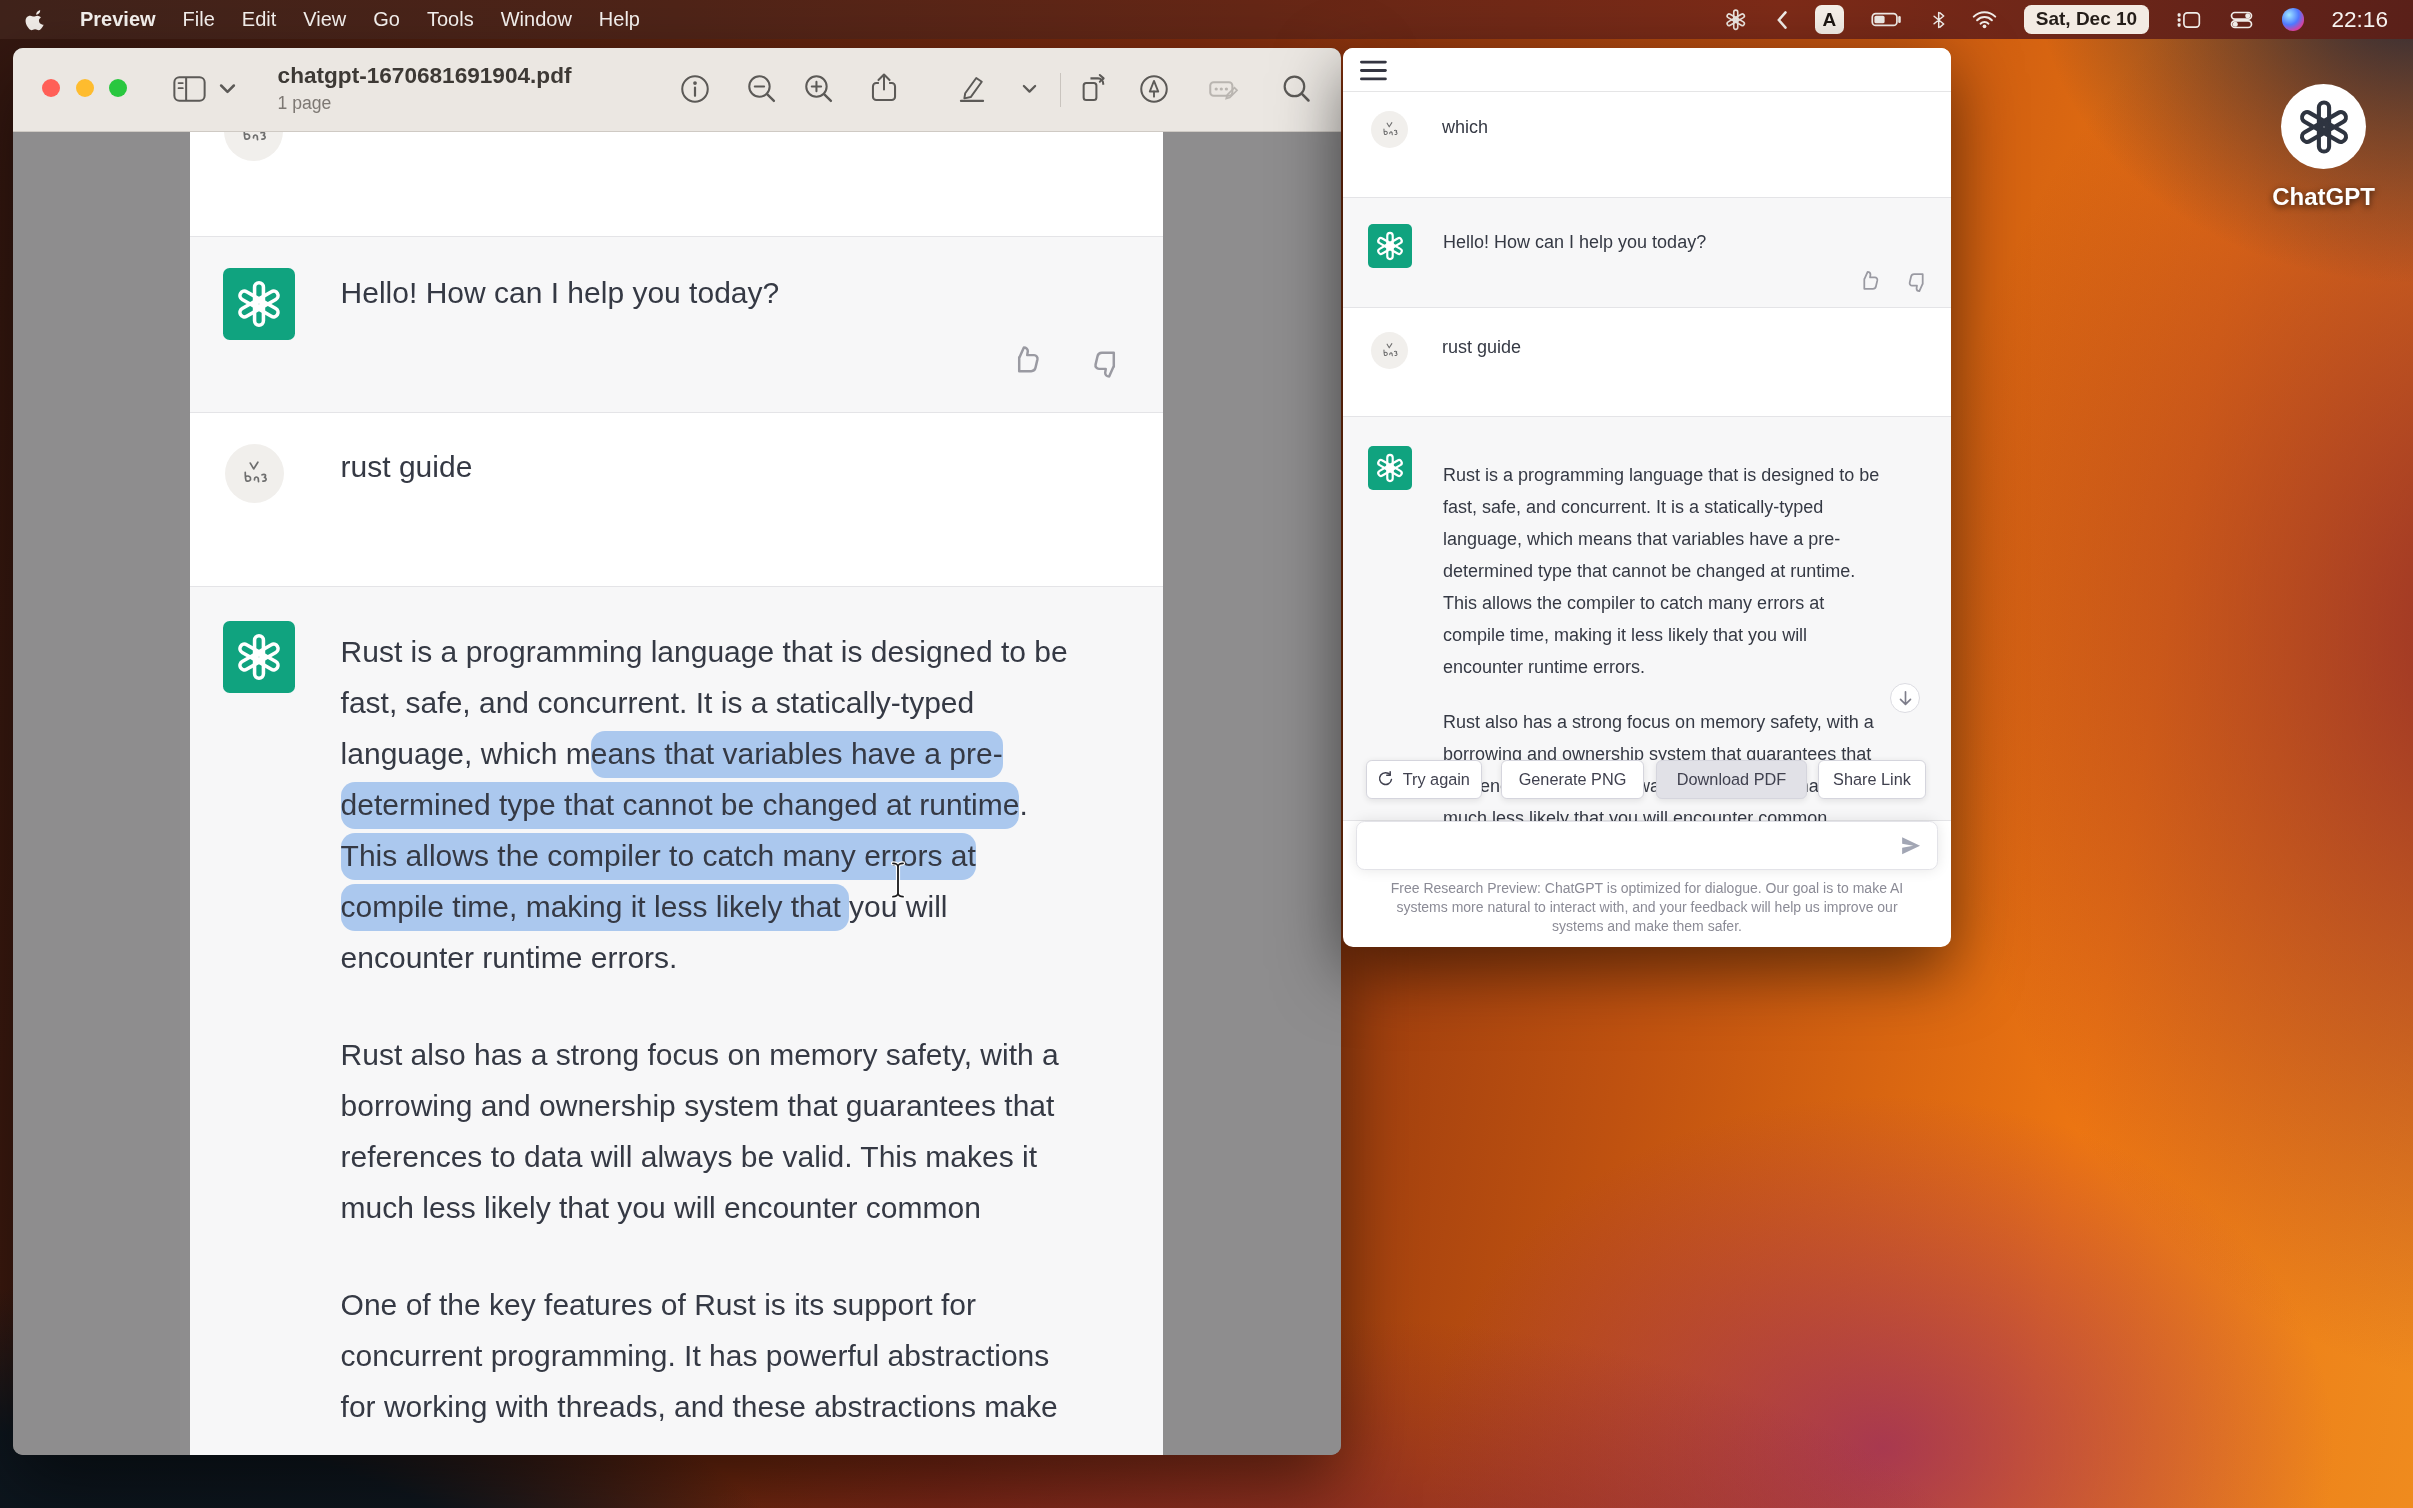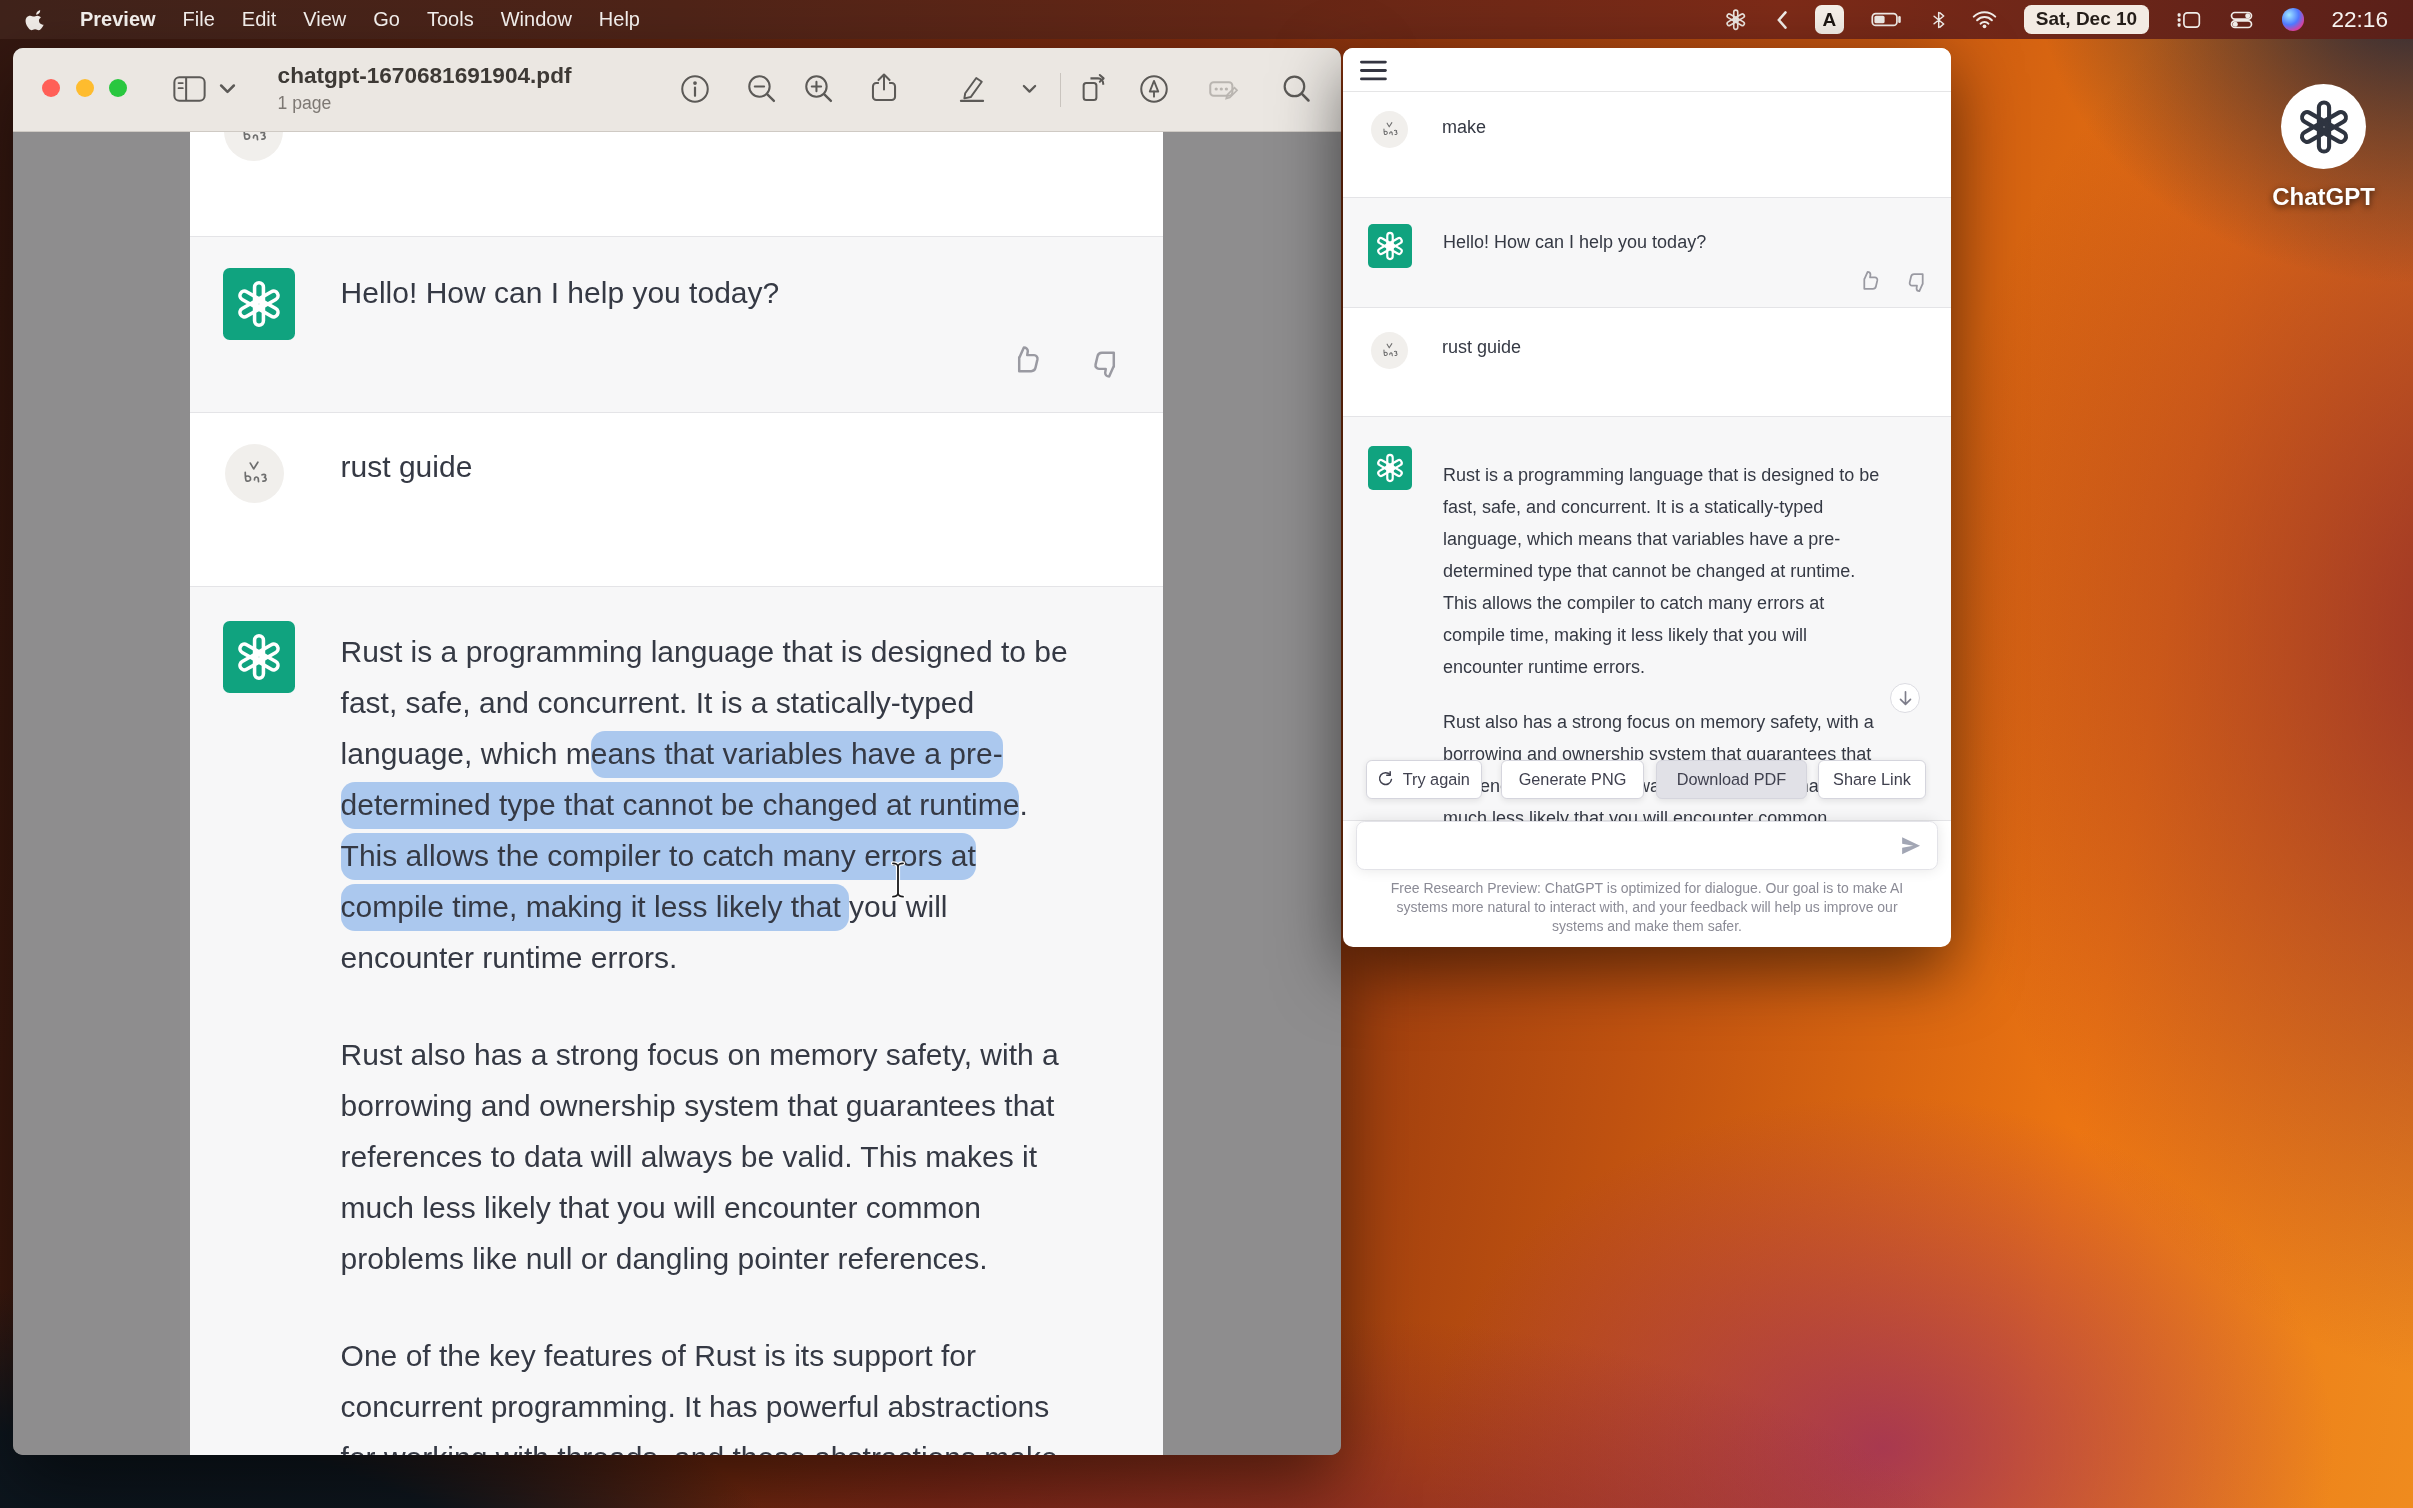--- a/index.html
+++ b/index.html
@@ -335,21 +335,20 @@
             <div><span class="hl">determined type that cannot be changed at runtime</span><span>.</span></div>
             <div><span class="hl">This allows the compiler to catch many errors at</span></div>
             <div><span class="hl">compile time, making it less likely that </span><span>you will</span></div>
             <div><span>encounter runtime errors.</span></div>
           </div>
           <div class="pdf-para">
             <div><span>Rust also has a strong focus on memory safety, with a</span></div>
             <div><span>borrowing and ownership system that guarantees that</span></div>
             <div><span>references to data will always be valid. This makes it</span></div>
             <div><span>much less likely that you will encounter common</span></div>
-            <div><span>problems like null or dangling pointer references.</span></div>
           </div>
           <div class="pdf-para">
             <div><span>One of the key features of Rust is its support for</span></div>
             <div><span>concurrent programming. It has powerful abstractions</span></div>
             <div><span>for working with threads, and these abstractions make</span></div>
           </div>
         </div>
     </div>
   </div>
 </div>
@@ -377,21 +376,21 @@
         </svg>
     </span>
   </div>
 
   <div class="chat-row" style="top:44px;height:105px">
     <div class="avatar-user" style="position:absolute;left:28px;top:19px;width:37px;height:37px">
       <svg width="23.5" height="20" viewBox="0 0 44 38">
           <use href="#scribble"></use>
         </svg>
     </div>
-    <div class="chat-msg" style="left:99px;top:25px">make</div>
+    <div class="chat-msg" style="left:99px;top:25px">which</div>
   </div>
 
   <div class="chat-row gray" style="top:149px;height:111px">
     <div class="avatar-ai" style="position:absolute;left:25px;top:26px;width:44px;height:44px;border-radius:5px">
       <svg width="32" height="32" viewBox="-44 -44 88 88">
           <use href="#ai-knot"></use>
         </svg>
     </div>
     <div class="chat-msg" style="left:100px;top:34px">Hello! How can I help you today?</div>
     <span class="thumb" style="left:514px;top:70px">

